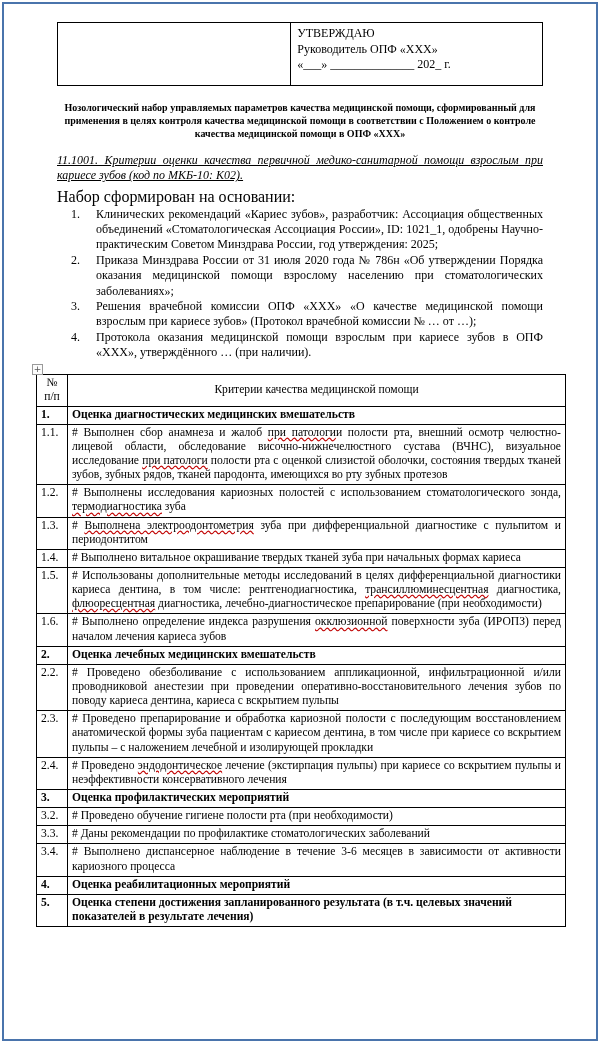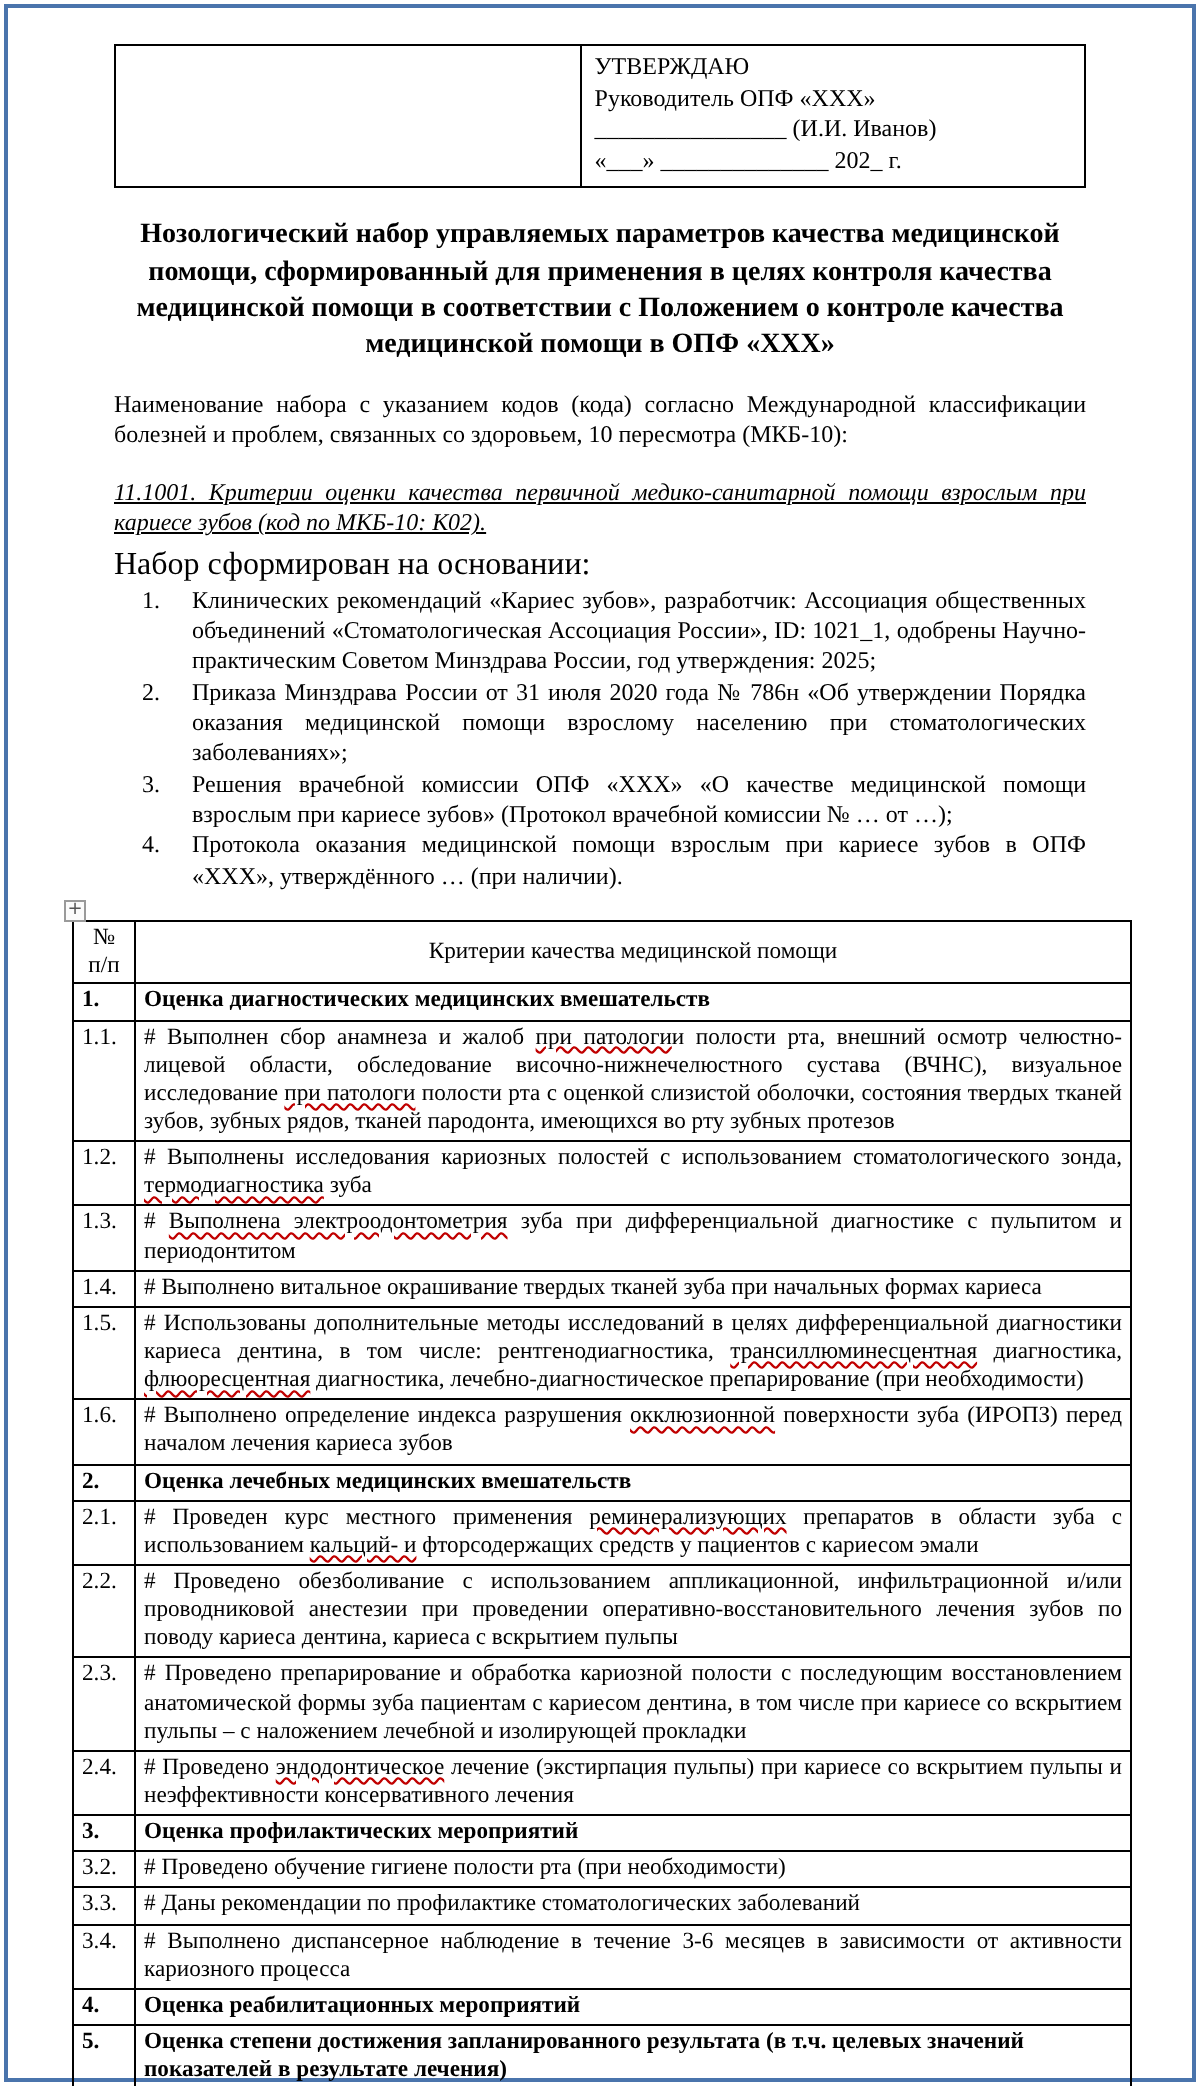--- a/index.html
+++ b/index.html
@@ -25,21 +25,21 @@
     display:grid; grid-template-columns:48.2% 51.8%;
     border:1px solid #000;
     font-size:12px; line-height:1.3;
   }
   .approval-left{ border-right:1px solid #000; min-height:62px; }
   .approval-right{ padding:3px 6px 5px 6px; }
   
   .doc-title{
     margin-top:15px;
     font-weight:bold; text-align:center;
-    font-size:14px; line-height:1.3;
+    font-size:10px; line-height:1.3;
   }
   .para{
     margin-top:13px; font-size:12px; line-height:1.28; text-align:justify;
   }
   .uline{ text-decoration:underline;font-style:italic; }
   .basis-head{ margin-top:4px; font-size:16px; }
   .basis-list{ margin-top:1px; font-size:12px; line-height:1.28; }
   .basis-item{ position:relative; padding-left:39px; text-align:justify; }
   .basis-num{ position:absolute; left:14px; }
   
@@ -77,28 +77,26 @@
 <div class="page">
   <div class="page-border"></div>
 
   <div class="content">
 
     <div class="approval">
       <div class="approval-left"></div>
       <div class="approval-right">
         <div>УТВЕРЖДАЮ</div>
         <div>Руководитель ОПФ «ХХХ»</div>
-        <div>________________ (И.И. Иванов)</div>
         <div>«___» ______________ 202_ г.</div>
       </div>
     </div>
 
     <div class="doc-title">Нозологический набор управляемых параметров качества медицинской помощи, сформированный для применения в целях контроля качества медицинской помощи в соответствии с Положением о контроле качества медицинской помощи в ОПФ «ХХХ»</div>
 
-    <div class="para">Наименование набора с указанием кодов (кода) согласно Международной классификации болезней и проблем, связанных со здоровьем, 10 пересмотра (МКБ-10):</div>
 
     <div class="para uline">11.1001. Критерии оценки качества первичной медико-санитарной помощи взрослым при кариесе зубов (код по МКБ-10: К02).</div>
 
     <div class="basis-head">Набор сформирован на основании:</div>
     <div class="basis-list">
         <div class="basis-item"><span class="basis-num">1.</span><span>Клинических рекомендаций «Кариес зубов», разработчик: Ассоциация общественных объединений «Стоматологическая Ассоциация России», ID: 1021_1, одобрены Научно-практическим Советом Минздрава России, год утверждения: 2025;</span></div>
         <div class="basis-item"><span class="basis-num">2.</span><span>Приказа Минздрава России от 31 июля 2020 года № 786н «Об утверждении Порядка оказания медицинской помощи взрослому населению при стоматологических заболеваниях»;</span></div>
         <div class="basis-item"><span class="basis-num">3.</span><span>Решения врачебной комиссии ОПФ «ХХХ» «О качестве медицинской помощи взрослым при кариесе зубов» (Протокол врачебной комиссии № … от …);</span></div>
         <div class="basis-item"><span class="basis-num">4.</span><span>Протокола оказания медицинской помощи взрослым при кариесе зубов в ОПФ «ХХХ», утверждённого … (при наличии).</span></div>
       </div>
@@ -140,24 +138,20 @@
             </tr>
             <tr>
               <td class="c1">1.6.</td>
               <td class="c2"># Выполнено определение индекса разрушения <span class="sp">окклюзионной</span> поверхности зуба (ИРОПЗ) перед началом лечения кариеса зубов</td>
             </tr>
             <tr class="section">
               <td class="c1">2.</td>
               <td class="c2">Оценка лечебных медицинских вмешательств</td>
             </tr>
             <tr>
-              <td class="c1">2.1.</td>
-              <td class="c2"># Проведен курс местного применения <span class="sp">реминерализующих</span> препаратов в области зуба с использованием <span class="sp">кальций- и</span> фторсодержащих средств у пациентов с кариесом эмали</td>
-            </tr>
-            <tr>
               <td class="c1">2.2.</td>
               <td class="c2"># Проведено обезболивание с использованием аппликационной, инфильтрационной и/или проводниковой анестезии при проведении оперативно-восстановительного лечения зубов по поводу кариеса дентина, кариеса с вскрытием пульпы</td>
             </tr>
             <tr>
               <td class="c1">2.3.</td>
               <td class="c2"># Проведено препарирование и обработка кариозной полости с последующим восстановлением анатомической формы зуба пациентам с кариесом дентина, в том числе при кариесе со вскрытием пульпы – с наложением лечебной и изолирующей прокладки</td>
             </tr>
             <tr>
               <td class="c1">2.4.</td>
               <td class="c2"># Проведено <span class="sp">эндодонтическое</span> лечение (экстирпация пульпы) при кариесе со вскрытием пульпы и неэффективности консервативного лечения</td>

